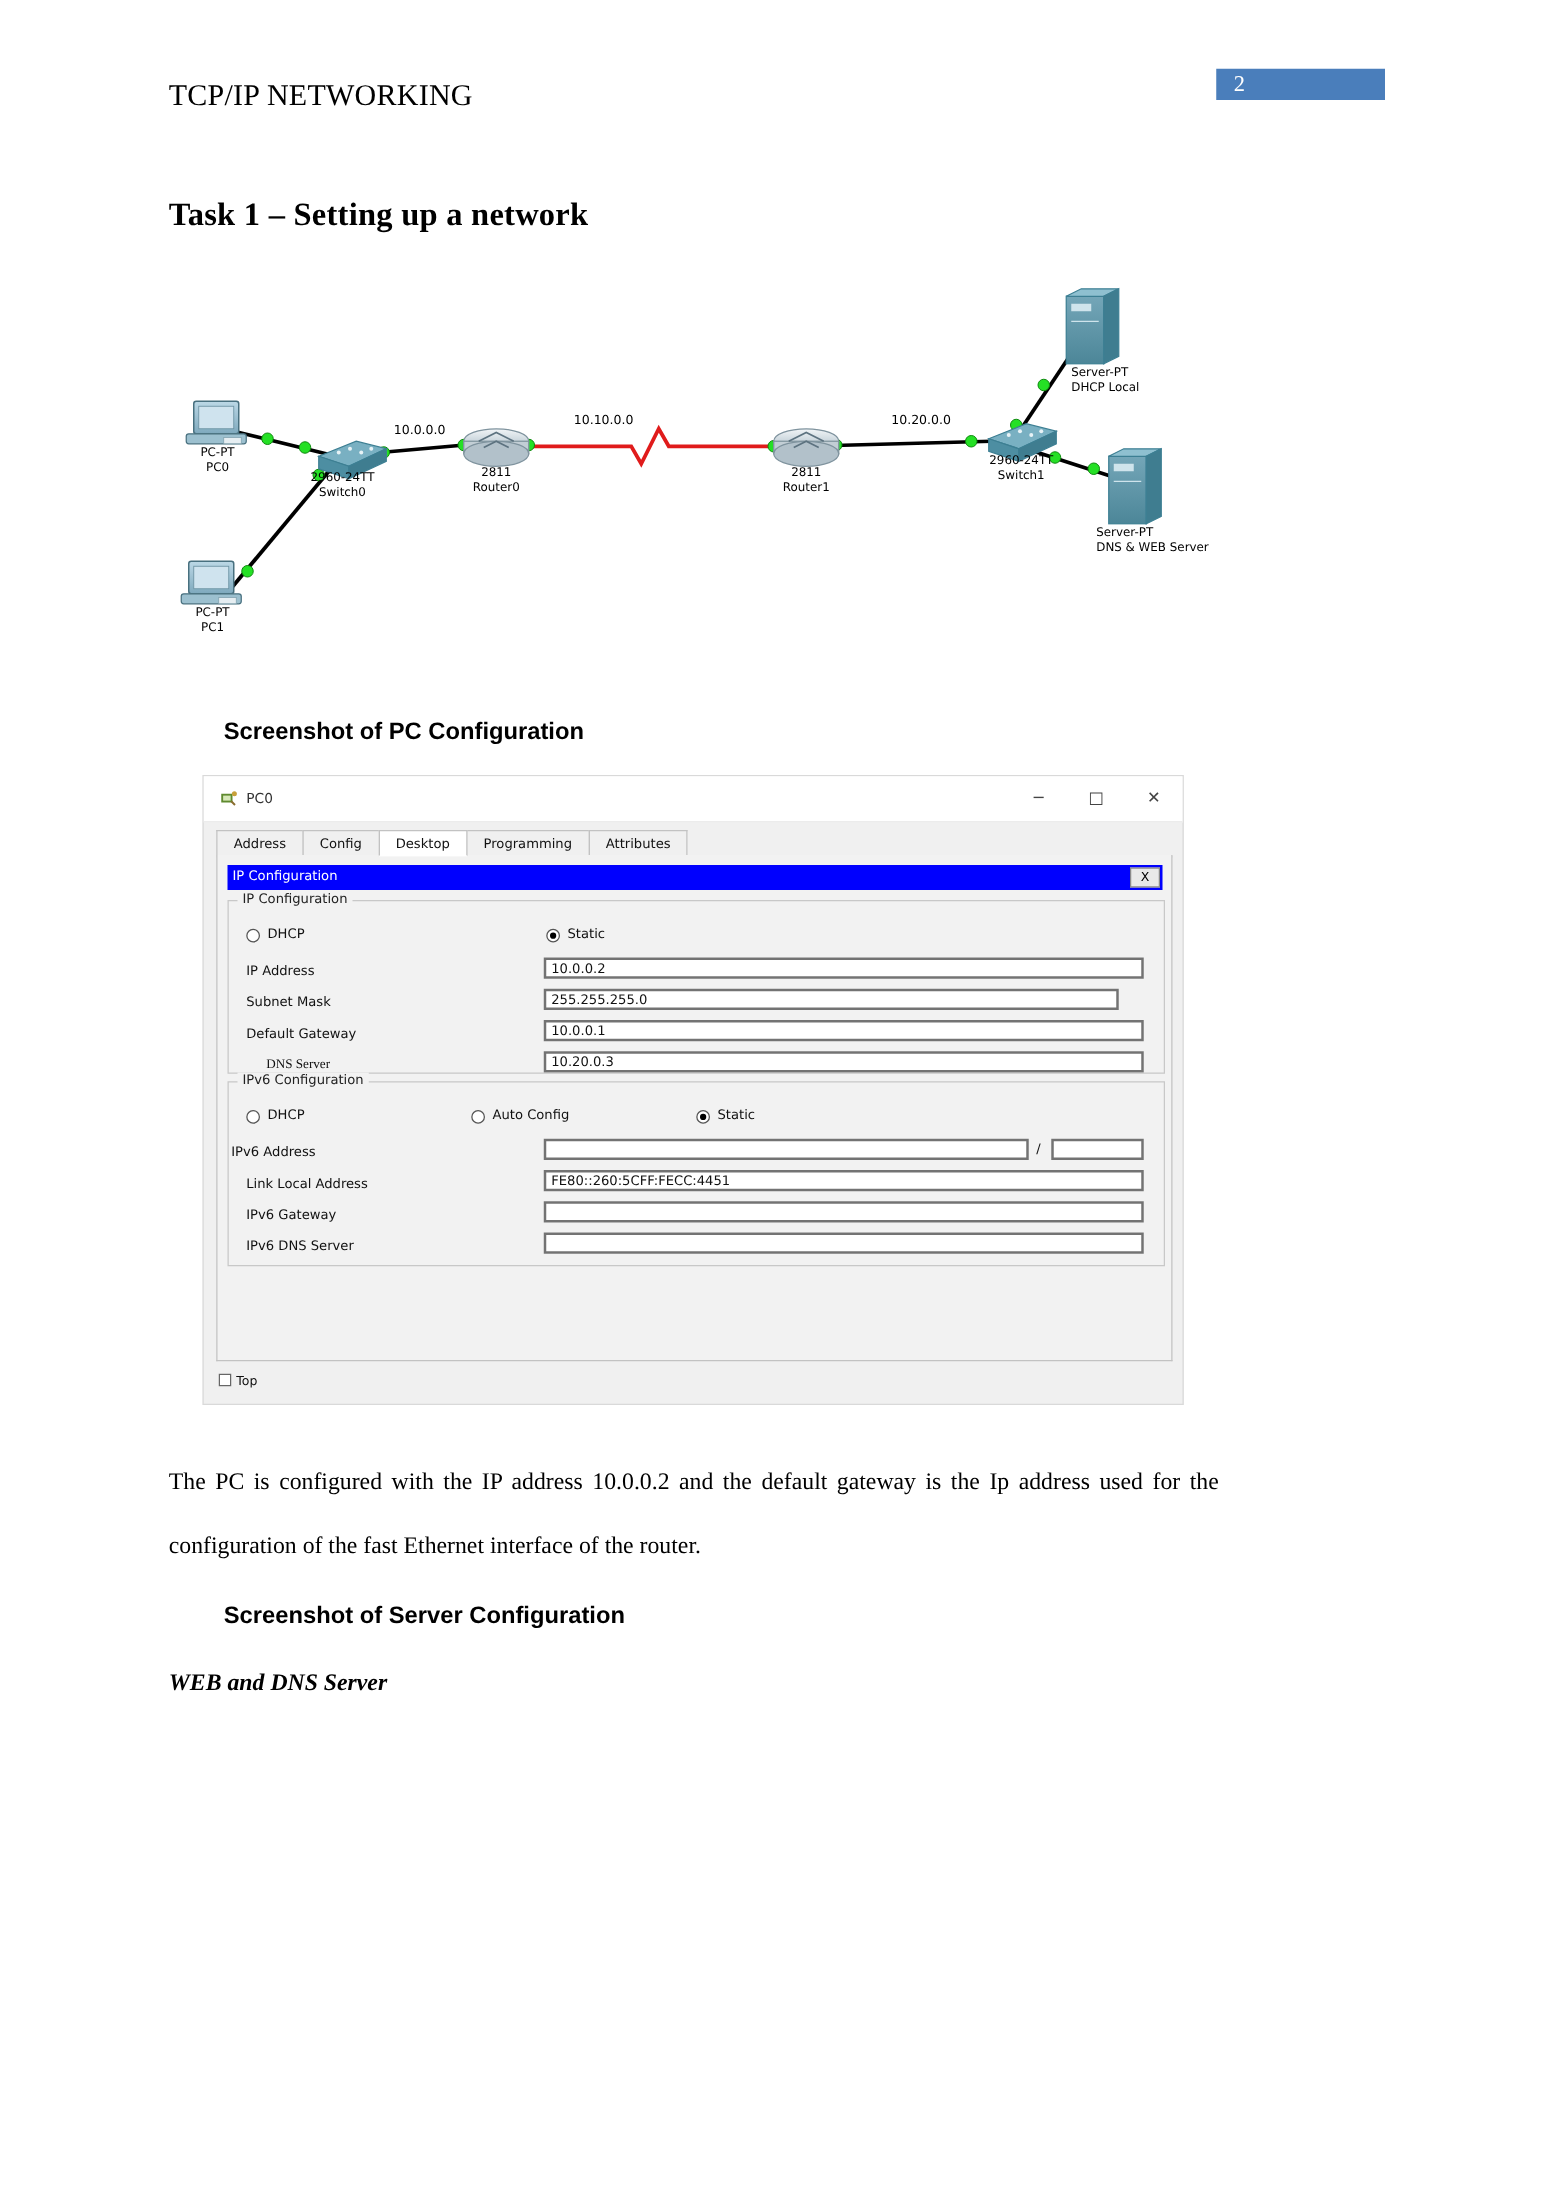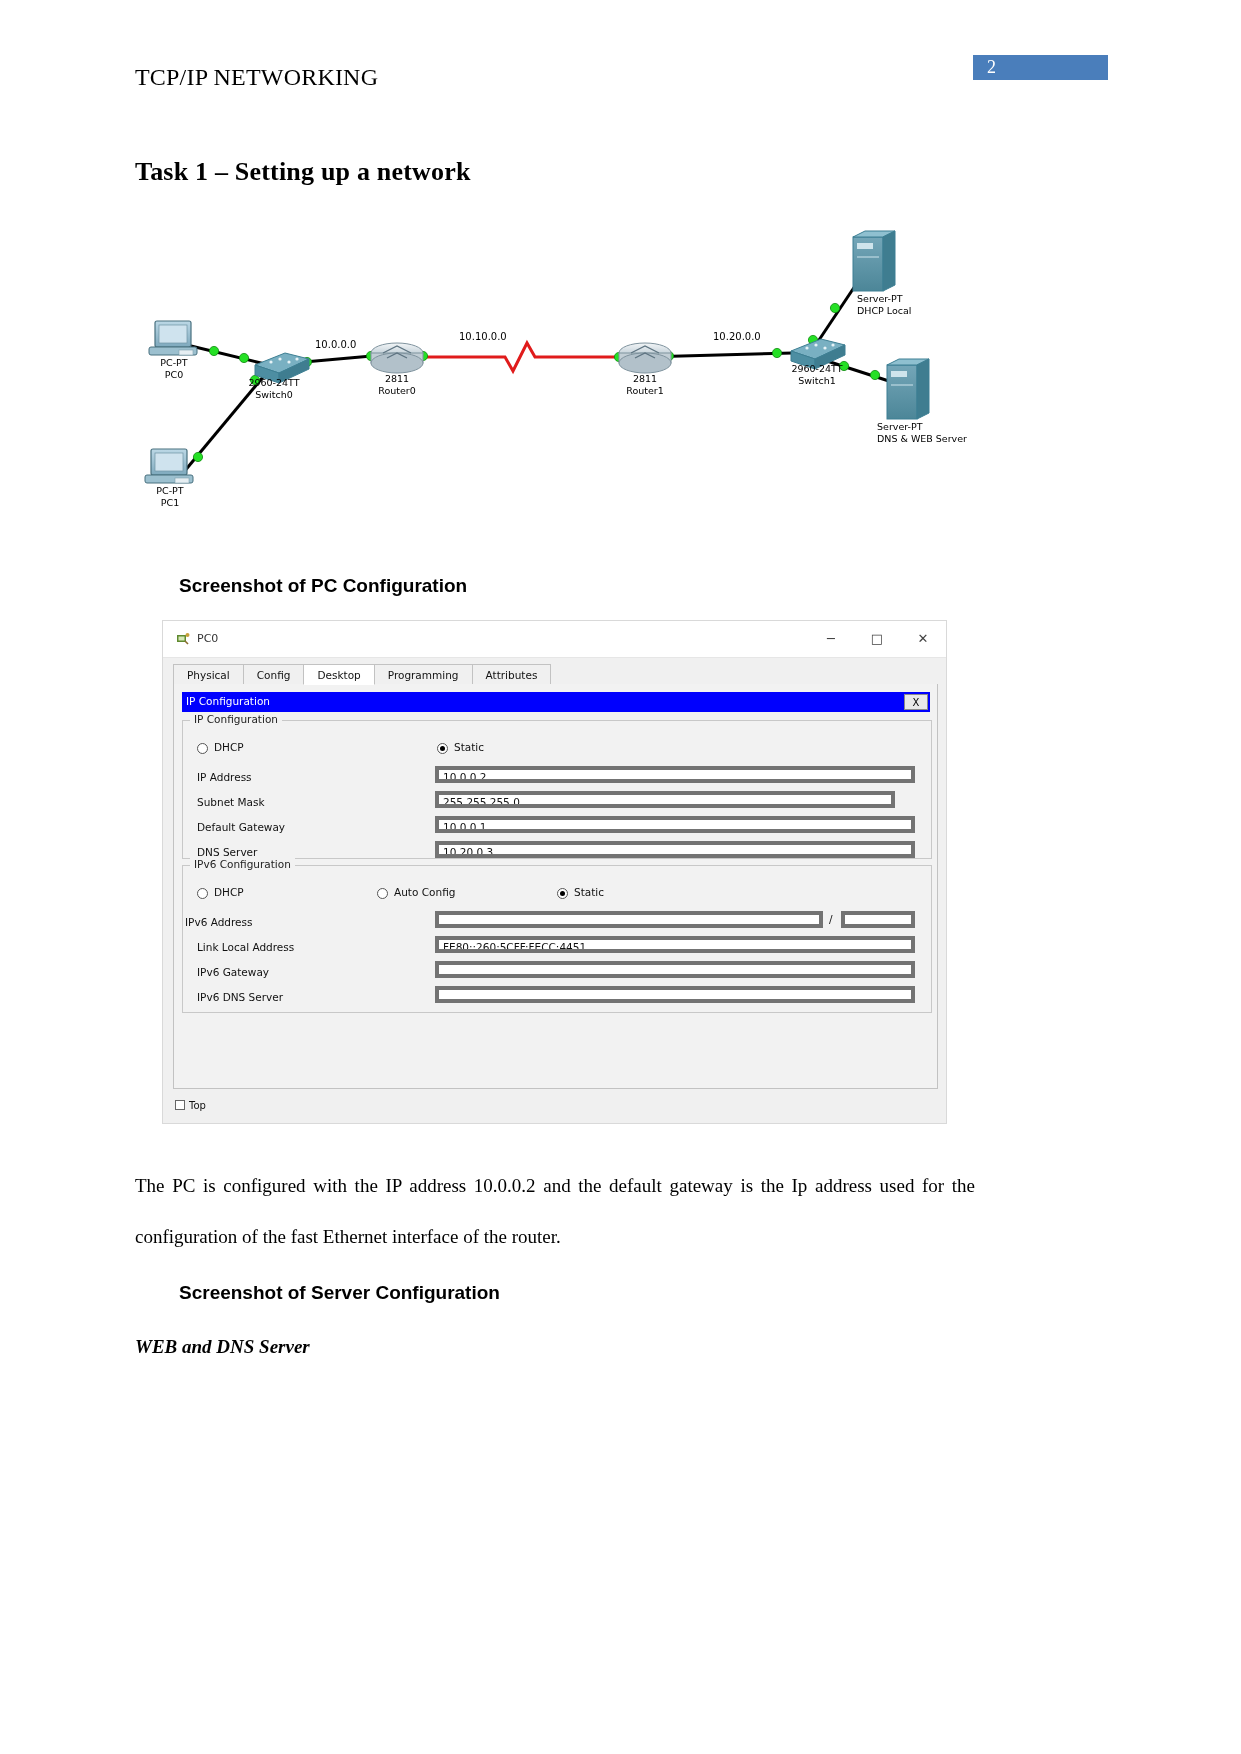--- a/index.html
+++ b/index.html
@@ -271,21 +271,21 @@
   .field-label {
     position: absolute;
     font-size: 10.5px;
     color: #111;
     white-space: nowrap;
   }
   .field-input {
     position: absolute;
     height: 17px;
     background: #ffffff;
-    border: 4px solid #737373;
+    border: 2px solid #737373;
     box-sizing: border-box;
     font-size: 10.5px;
     color: #111;
     padding: 0 4px;
     line-height: 15px;
     overflow: hidden;
     white-space: nowrap;
   }
   .slash-sep {
     position: absolute;
@@ -487,21 +487,21 @@
       <path d="M9,9 L12,12" stroke="#8a6d2f" stroke-width="1.6"></path>
       <circle cx="11.5" cy="3" r="2" fill="#c8a03a"></circle>
     </svg>
     <div class="pt-title">PC0</div>
     <div class="win-btn win-min">─</div>
     <div class="win-btn win-max">□</div>
     <div class="win-btn win-close">✕</div>
   </div>
 
   <div class="pt-tabs">
-    <div class="pt-tab">Physical</div>
+    <div class="pt-tab">Address</div>
     <div class="pt-tab">Config</div>
     <div class="pt-tab active">Desktop</div>
     <div class="pt-tab">Programming</div>
     <div class="pt-tab">Attributes</div>
   </div>
 
   <div class="pt-body">
 
     <div class="ipcfg-titlebar">
       <div class="ipcfg-titlebar-text">IP Configuration</div>
@@ -522,21 +522,21 @@
 
       <div class="field-label" style="left:14px; top:50px;">IP Address</div>
       <div class="field-input" style="left:252px; top:45px; width:480px;">10.0.0.2</div>
 
       <div class="field-label" style="left:14px; top:75px;">Subnet Mask</div>
       <div class="field-input" style="left:252px; top:70px; width:460px;">255.255.255.0</div>
 
       <div class="field-label" style="left:14px; top:100px;">Default Gateway</div>
       <div class="field-input" style="left:252px; top:95px; width:480px;">10.0.0.1</div>
 
-      <div class="field-label" style="left:14px; top:125px;">DNS Server</div>
+      <div class="field-label" style="left:30px; top:125px;font-family:Liberation Serif, serif;">DNS Server</div>
       <div class="field-input" style="left:252px; top:120px; width:480px;">10.20.0.3</div>
     </div>
 
     <div class="group-box grp-ipv6">
       <div class="group-legend">IPv6 Configuration</div>
 
       <div class="radio-row" style="left:14px; top:22px;">
         <span class="radio"></span>
         <span class="radio-label">DHCP</span>
       </div>

